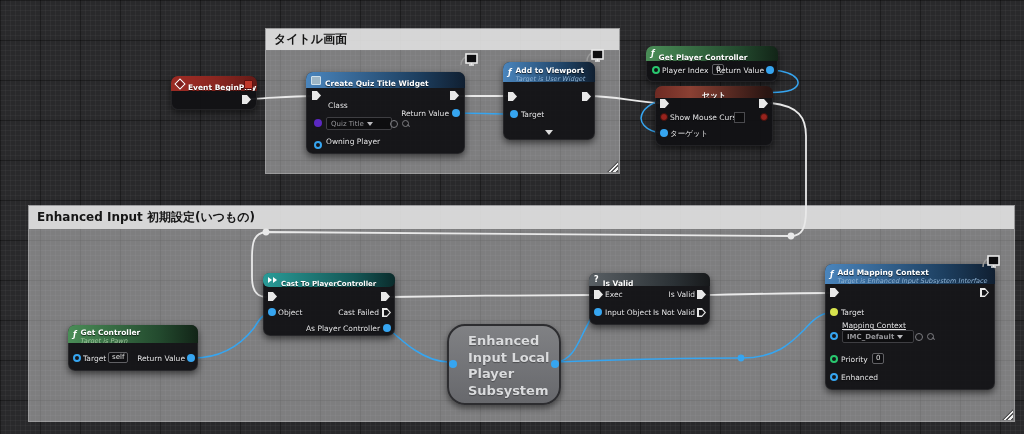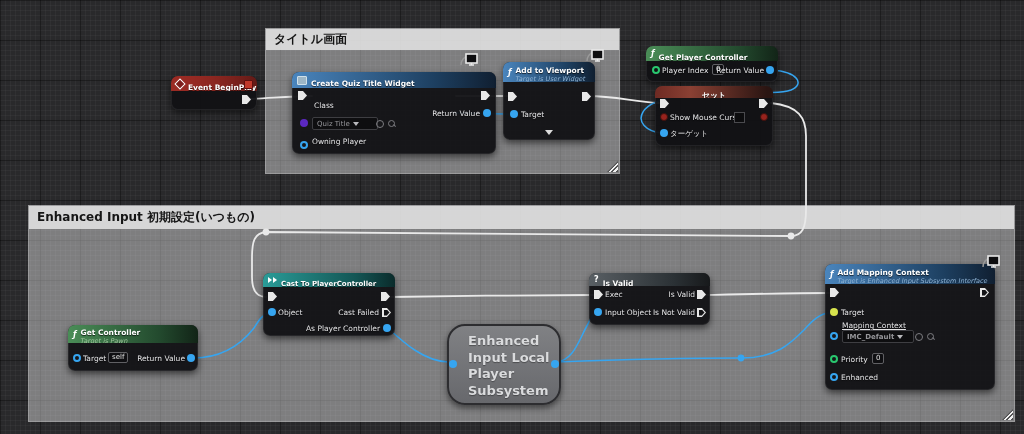--- a/index.html
+++ b/index.html
@@ -121,21 +121,21 @@
 
   <div class="node" style="left:171px;top:76px;width:86px;height:34px;">
     <div class="nhead h-red" style="height:15px;">
       <span class="diamond"></span>
       <span class="t">Event BeginPlay</span>
     </div>
     <span class="badge"></span>
     <span class="pin-exec" style="right:6px;top:19px;"></span>
   </div>
 
-  <div class="node" style="left:292px;top:72px;width:159px;height:82px;padding-left:45px;">
+  <div class="node" style="left:306px;top:72px;width:159px;height:82px;">
     <div class="nhead h-blue" style="height:16px;">
       <span class="widgicon"></span>
       <span class="t">Create Quiz Title Widget</span>
     </div>
     <span class="pin-exec" style="left:6px;top:19px;"></span>
     <span class="pin-exec" style="right:6px;top:19px;"></span>
     <span class="lbl" style="left:22px;top:29px;">Class</span>
     <span class="circ f-purple" style="left:8px;top:47px;"></span>
     <span class="drop" style="left:20px;top:45px;width:56px;">
       <span>Quiz Title</span>
@@ -199,21 +199,21 @@
       </span>
     </div>
     <span class="circ r-blue" style="left:5px;top:29px;"></span>
     <span class="lbl" style="left:15px;top:29px;">Target</span>
     <span class="valbox" style="left:40px;top:27px;">self</span>
     <span class="rlbl" style="right:13px;top:29px;">Return Value</span>
     <span class="circ f-blue" style="right:3px;top:29px;"></span>
   </div>
 
   <div class="node" style="left:263px;top:273px;width:132px;height:63px;">
-    <div class="nhead h-teal" style="height:14px;">
+    <div class="nhead h-teal" style="height:14px;border-radius:6px;">
       <span class="casticon">
           <i></i>
           <i></i>
         </span>
       <span class="t" style="font-size:7px;">Cast To PlayerController</span>
     </div>
     <span class="pin-exec" style="left:5px;top:19px;"></span>
     <span class="pin-exec" style="right:5px;top:19px;"></span>
     <span class="circ f-blue" style="left:5px;top:35px;"></span>
     <span class="lbl" style="left:15px;top:35px;">Object</span>

